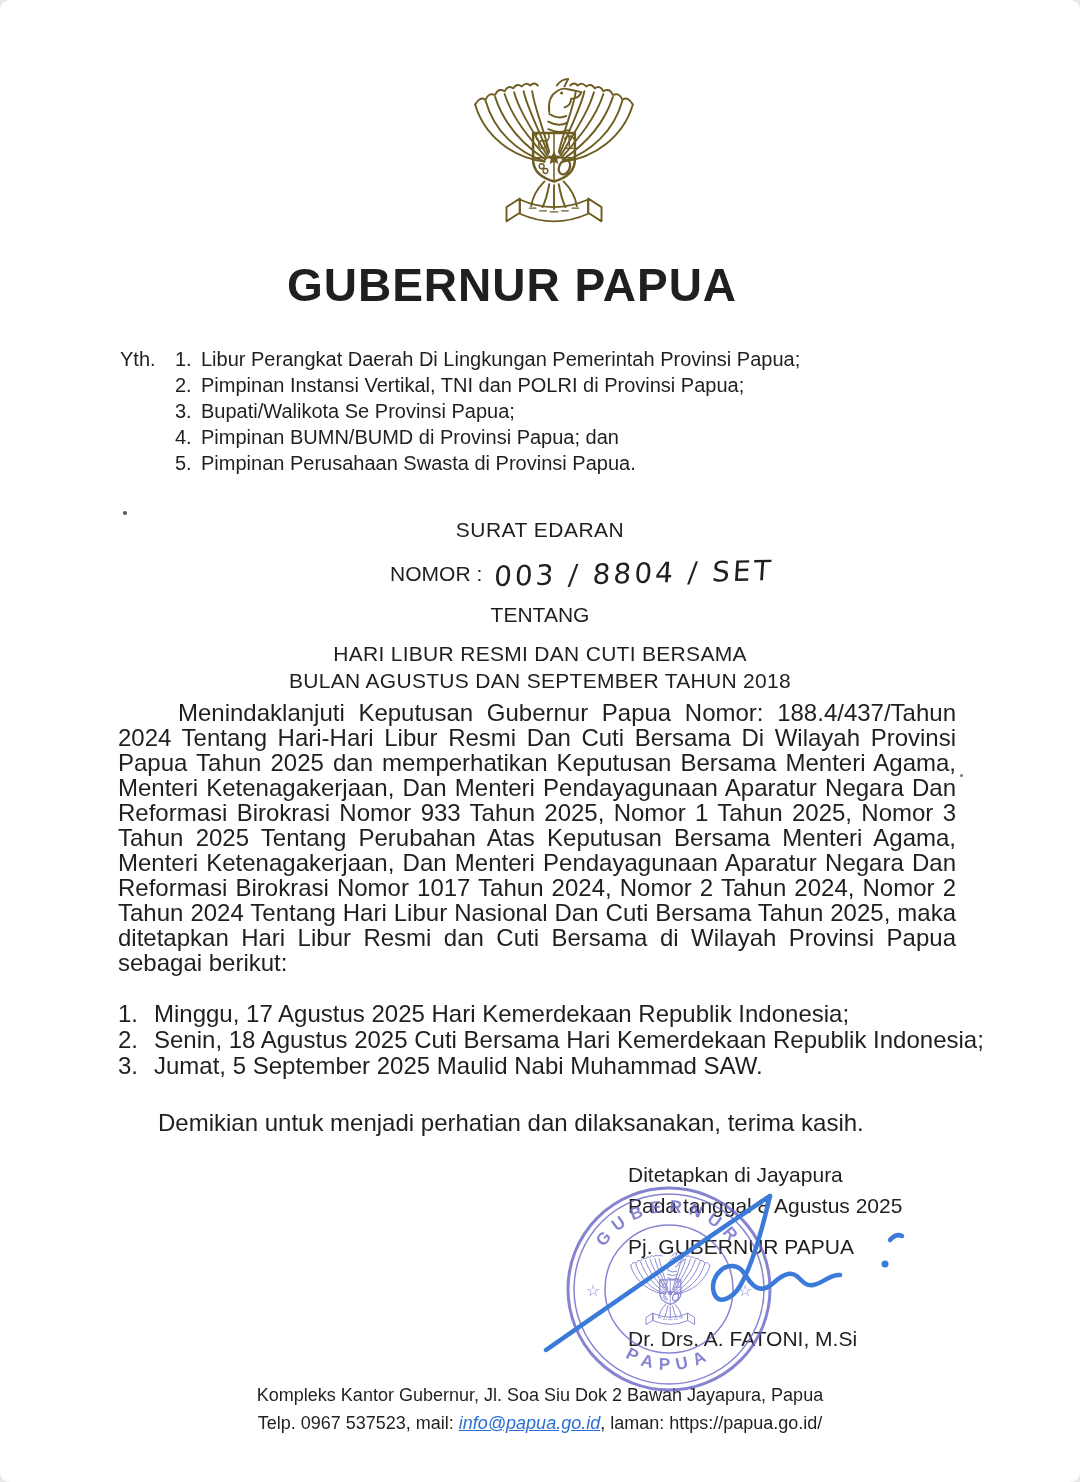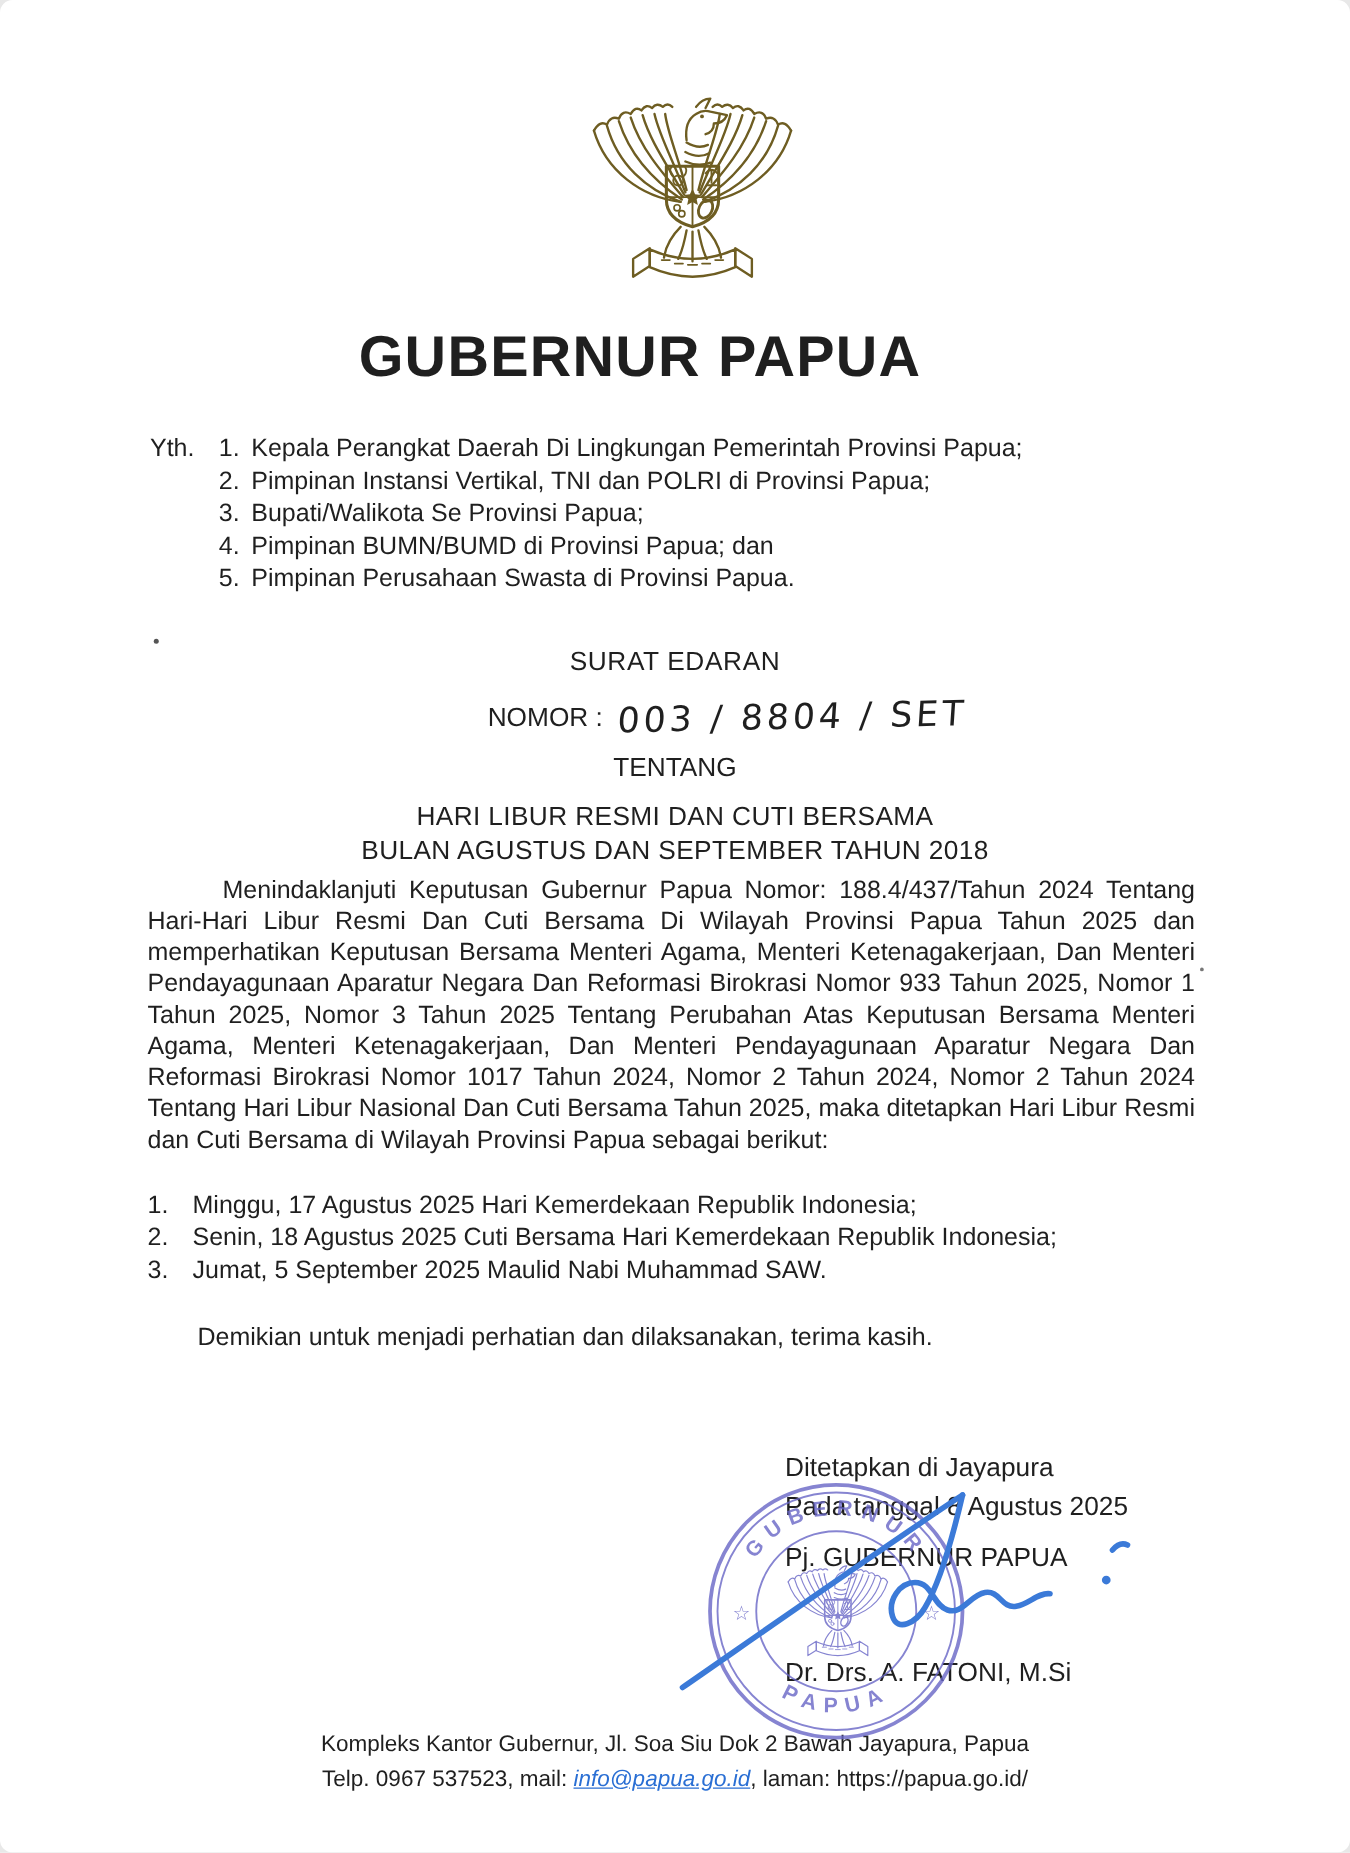--- a/index.html
+++ b/index.html
@@ -36,21 +36,21 @@
   .handwritten{
     display:inline-block;
     font-family:"DejaVu Sans", sans-serif;
     font-size:28px;letter-spacing:3px;
     transform:rotate(-1.2deg) skewX(-5deg);
     position:relative;top:2px;margin-left:6px;
   }
   .h-tentang{margin-top:15px;}
   .h-subject{margin-top:13px;line-height:27px;letter-spacing:.3px;}
   
-  .body-block{position:absolute;top:700px;left:118px;width:838px;font-size:20px;}
+  .body-block{position:absolute;top:700px;left:118px;width:838px;font-size:24px;}
   .main-paragraph{
     margin:0;text-align:justify;text-indent:60px;line-height:25px;
   }
   .holiday-list{margin-top:26px;line-height:26px;}
   .holiday-item{white-space:nowrap;}
   .holiday-num{display:inline-block;width:36px;}
   .closing{margin:30px 0 0 40px;white-space:nowrap;}
   
   .sig-block{position:absolute;top:1163px;left:628px;font-size:21px;z-index:1;}
   .sig-place{}
@@ -125,21 +125,21 @@
   <div class="emblem-wrap">
     <svg width="200" height="171" viewBox="0 0 210 180" style="color:#6e5d22">
       <use href="#garuda-core"></use>
     </svg>
   </div>
   <div class="letterhead-title">GUBERNUR PAPUA</div>
 
   <div class="addressees">
     <span class="yth">Yth.</span>
     <div class="addr-list">
-      <div class="addr-item"><span class="addr-num">1.</span><span>Kepala Perangkat Daerah Di Lingkungan Pemerintah Provinsi Papua;</span></div>
+      <div class="addr-item"><span class="addr-num">1.</span><span>Libur Perangkat Daerah Di Lingkungan Pemerintah Provinsi Papua;</span></div>
       <div class="addr-item"><span class="addr-num">2.</span><span>Pimpinan Instansi Vertikal, TNI dan POLRI di Provinsi Papua;</span></div>
       <div class="addr-item"><span class="addr-num">3.</span><span>Bupati/Walikota Se Provinsi Papua;</span></div>
       <div class="addr-item"><span class="addr-num">4.</span><span>Pimpinan BUMN/BUMD di Provinsi Papua; dan</span></div>
       <div class="addr-item"><span class="addr-num">5.</span><span>Pimpinan Perusahaan Swasta di Provinsi Papua.</span></div>
     </div>
   </div>
 
   <span class="dot dot-a"></span>
   <span class="dot dot-b"></span>
 

